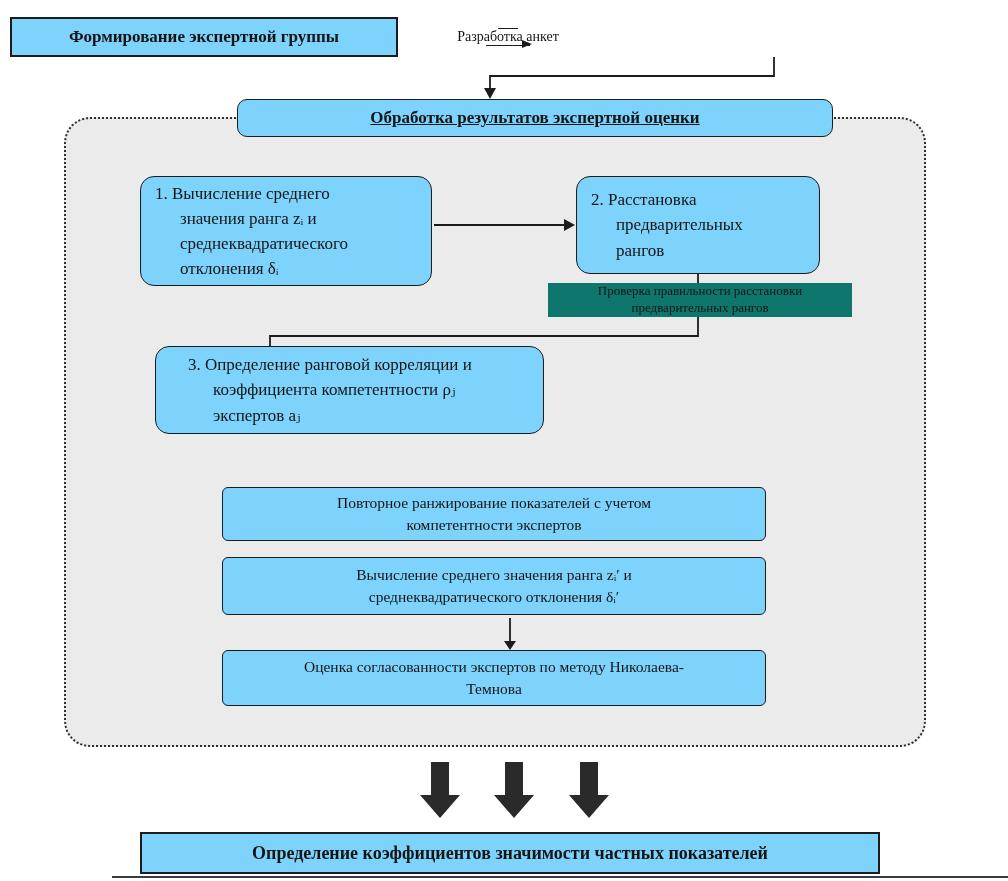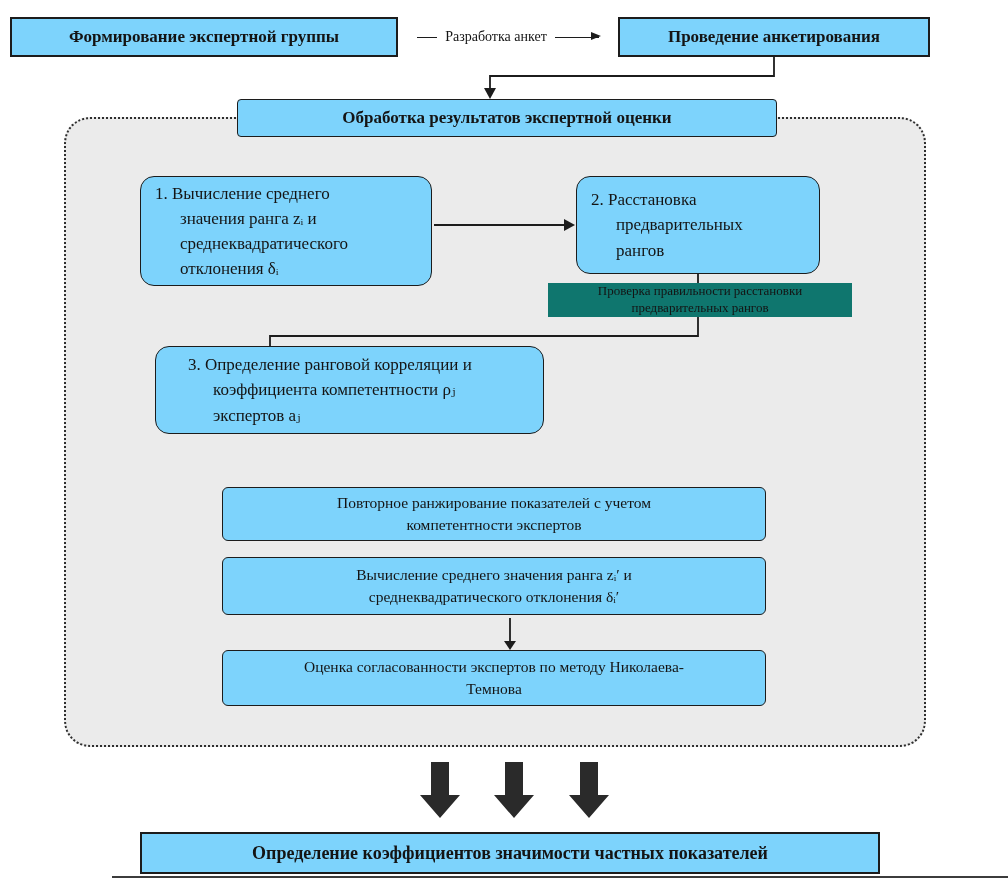--- a/index.html
+++ b/index.html
@@ -27,38 +27,38 @@
   .round { border-radius:14px; }
   .bold { font-weight:bold; }
   .prewrap { white-space:pre-line; }
   .hang { display:block; padding-left:25px; text-indent:-25px; }
 
   
   .top-left  { left:10px;  top:17px; width:388px; height:40px; border-width:2px; }
   .top-right { left:618px; top:17px; width:312px; height:40px; border-width:2px; }
   .top-connector {
     position:absolute; left:400px; top:17px; width:216px; height:40px; z-index:2;
-    display:flex; align-items:center; justify-content:center;
+    display:flex; align-items:center; justify-content:center;flex-direction:column;
   }
   .hseg { height:0; border-top:1.7px solid #1c1c1c; width:20px; }
   .conn-label { font-size:14px; margin:0 8px; white-space:nowrap; }
   .arrow-right-seg { position:relative; width:44px; }
   .arrow-right-seg::after {
     content:""; position:absolute; right:-2px; top:-5.7px;
     border-left:10px solid #1c1c1c; border-top:4.8px solid transparent; border-bottom:4.8px solid transparent;
   }
 
   
   .dashed-container {
     position:absolute; left:64px; top:117px; width:862px; height:630px; z-index:0;
     background:#ebebeb; border:2px dotted #2e2e2e; border-radius:26px;
   }
   .title-box {
-    left:237px; top:99px; width:540px; height:38px; z-index:3;
-    border-radius:4px; justify-content:center; text-align:center;
+    left:237px; top:99px; width:596px; height:38px; z-index:3;
+    border-radius:10px; justify-content:center; text-align:center;text-decoration:underline;
   }
 
   
   .step1 { left:140px; top:176px; width:292px; height:110px; padding:16px 14px; }
   .step2 { left:576px; top:176px; width:244px; height:98px;  padding:11px 14px; }
   .step3 { left:155px; top:346px; width:389px; height:88px;  padding:6px 32px; }
 
   .check-note {
     position:absolute; left:548px; top:283px; width:304px; z-index:2;
     background:#0f766e; font-size:13px; line-height:1.3;
@@ -103,21 +103,20 @@
   </svg>
 
   <div class="box center bold top-left">Формирование экспертной группы</div>
 
   <div class="top-connector">
     <span class="hseg"></span>
     <span class="conn-label">Разработка анкет</span>
     <span class="hseg arrow-right-seg"></span>
   </div>
 
-  <div class="box center bold top-right">Проведение анкетирования</div>
 
   <div class="dashed-container"></div>
 
   <div class="box bold title-box">Обработка результатов экспертной оценки</div>
 
   <div class="box round step1">
     <span class="hang prewrap">1. Вычисление среднего
 значения ранга zᵢ и
 среднеквадратического
 отклонения δᵢ</span>

